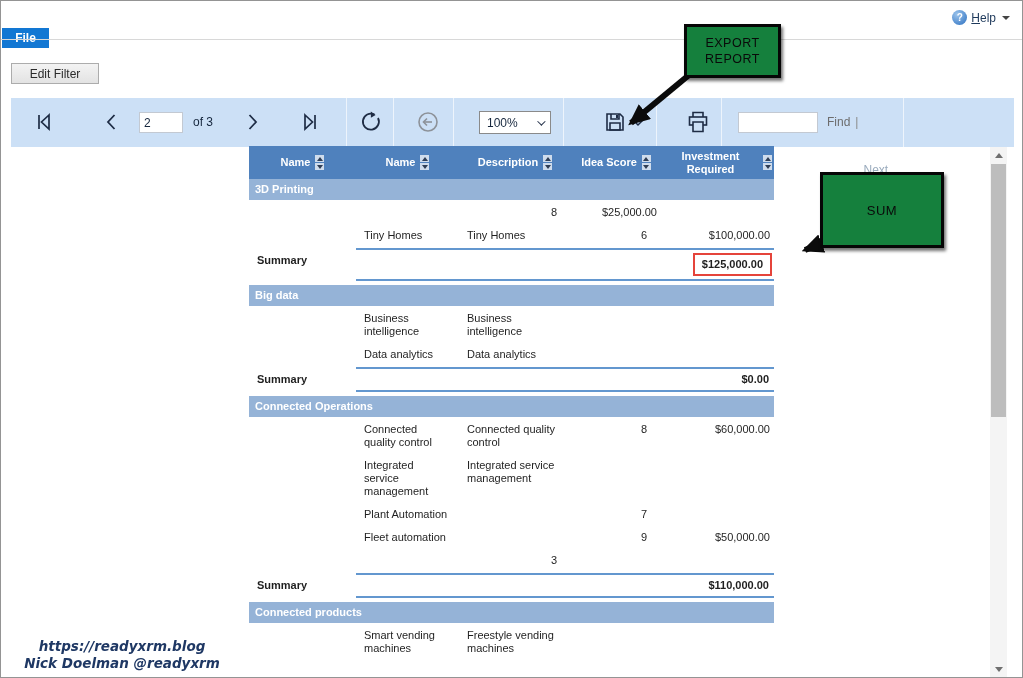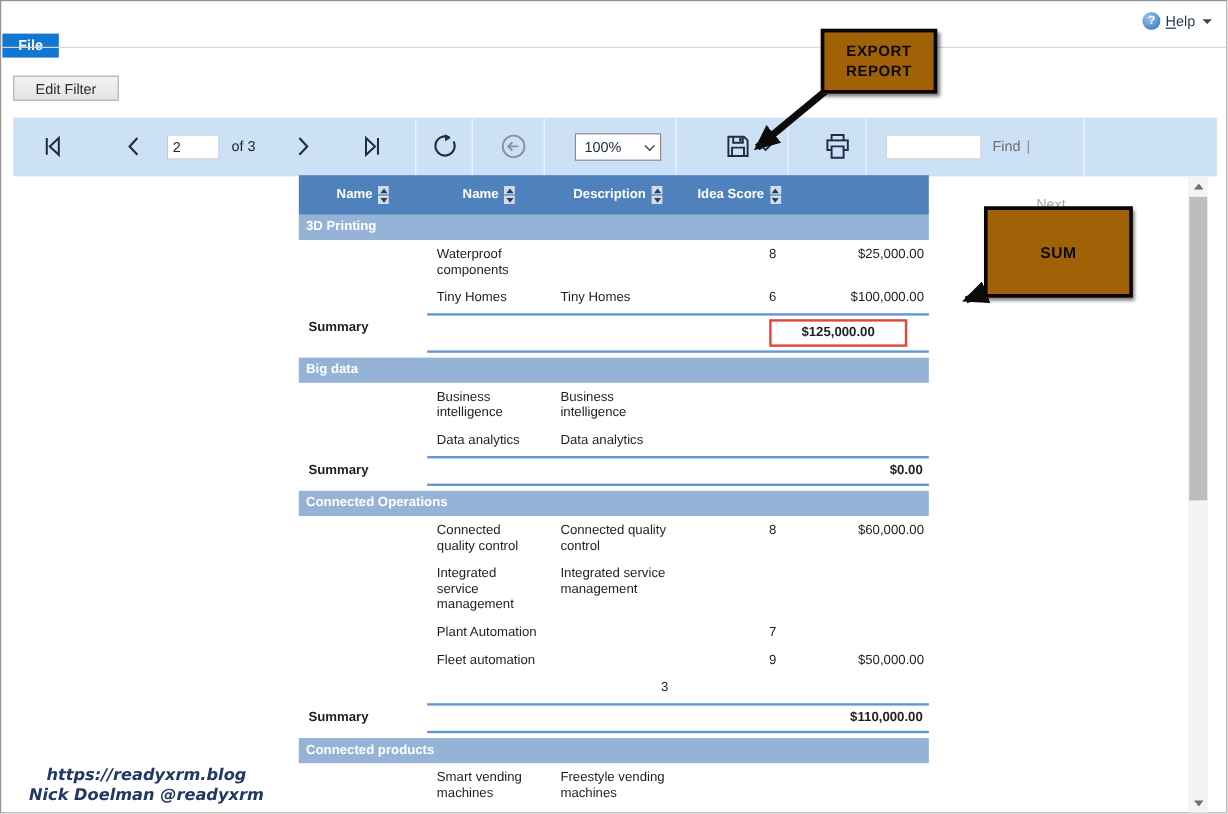--- a/index.html
+++ b/index.html
@@ -55,34 +55,34 @@
   .groupbar{background:var(--group-bg);color:#fff;font-weight:bold;padding:4px 6px;min-height:20px;}
   .tr{display:grid;grid-template-columns:107px 103px 112px 90px 113px;}
   .td{padding:6px 8px 4px;}
   .td.c4{text-align:right;padding-right:14px;}
   .td.c5{text-align:right;padding-right:4px;}
   .sumrow{display:grid;grid-template-columns:107px 1fr;margin:2px 0 4px;}
   .s1{font-weight:bold;padding:6px 8px;}
   .s2{border-top:2px solid var(--sumline);border-bottom:2px solid var(--sumline);display:flex;justify-content:flex-end;
     align-items:center;font-weight:bold;padding:3px 2px 3px 0;}
   .sumval{padding-right:3px;}
-  .red-box{border:2px solid var(--red);padding:3px 25px;margin-right:16px;}
+  .red-box{border:2px solid var(--red);padding:3px 7px;margin-right:0;}
 
   
   .scrollbar{position:absolute;left:989px;top:146px;width:17px;height:531px;background:#f4f4f4;}
   .sb-btn{position:absolute;left:0;width:17px;height:17px;display:flex;align-items:center;justify-content:center;}
   .sb-up{top:0;} .sb-down{bottom:0;}
   .arr-up{width:0;height:0;border-left:4px solid transparent;border-right:4px solid transparent;border-bottom:5px solid #6f6f6f;}
   .arr-dn{width:0;height:0;border-left:4px solid transparent;border-right:4px solid transparent;border-top:5px solid #6f6f6f;}
   .sb-thumb{position:absolute;left:1px;top:17px;width:15px;height:253px;background:#bdbdbd;}
 
   
   .overlay{position:absolute;left:0;top:0;pointer-events:none;}
-  .callout{position:absolute;background:#a16207;border:3px solid #060606;box-shadow:2px 3px 3px rgba(0,0,0,0.55);
-    display:flex;flex-direction:column;align-items:center;justify-content:center;font-weight:bold;color:#0a0a0a;letter-spacing:0.5px;}
+  .callout{position:absolute;background:#15803d;border:3px solid #060606;box-shadow:2px 3px 3px rgba(0,0,0,0.55);
+    display:flex;flex-direction:column;align-items:center;justify-content:center;font-weight:normal;color:#0a0a0a;letter-spacing:0.5px;}
   .callout-export{left:683px;top:23px;width:97px;height:54px;font-size:12.5px;line-height:16px;}
   .callout-sum{left:819px;top:171px;width:124px;height:76px;font-size:13px;}
 
   
   .footer-note{position:absolute;left:16px;top:637px;width:210px;text-align:center;
     font-family:"DejaVu Sans",sans-serif;font-style:italic;font-weight:bold;color:#1f3864;font-size:13.5px;line-height:17px;}
 </style>
 </head>
 <body>
 
@@ -214,26 +214,36 @@
         <span>Idea Score</span>
         <span class="sort">
             <span class="sb">
               <i class="tu"></i>
             </span>
             <span class="sb">
               <i class="tdn"></i>
             </span>
           </span>
       </div>
+      <div class="th">
+        <span>Investment Required</span>
+        <span class="sort">
+            <span class="sb">
+              <i class="tu"></i>
+            </span>
+            <span class="sb">
+              <i class="tdn"></i>
+            </span>
+          </span>
+      </div>
     </div>
 
     <div class="groupbar">3D Printing</div>
     <div class="tr">
       <div class="td c1"></div>
-      <div class="td c2">Waterproof components</div>
       <div class="td c3"></div>
       <div class="td c4">8</div>
       <div class="td c5">$25,000.00</div>
     </div>
     <div class="tr">
       <div class="td c1"></div>
       <div class="td c2">Tiny Homes</div>
       <div class="td c3">Tiny Homes</div>
       <div class="td c4">6</div>
       <div class="td c5">$100,000.00</div>

